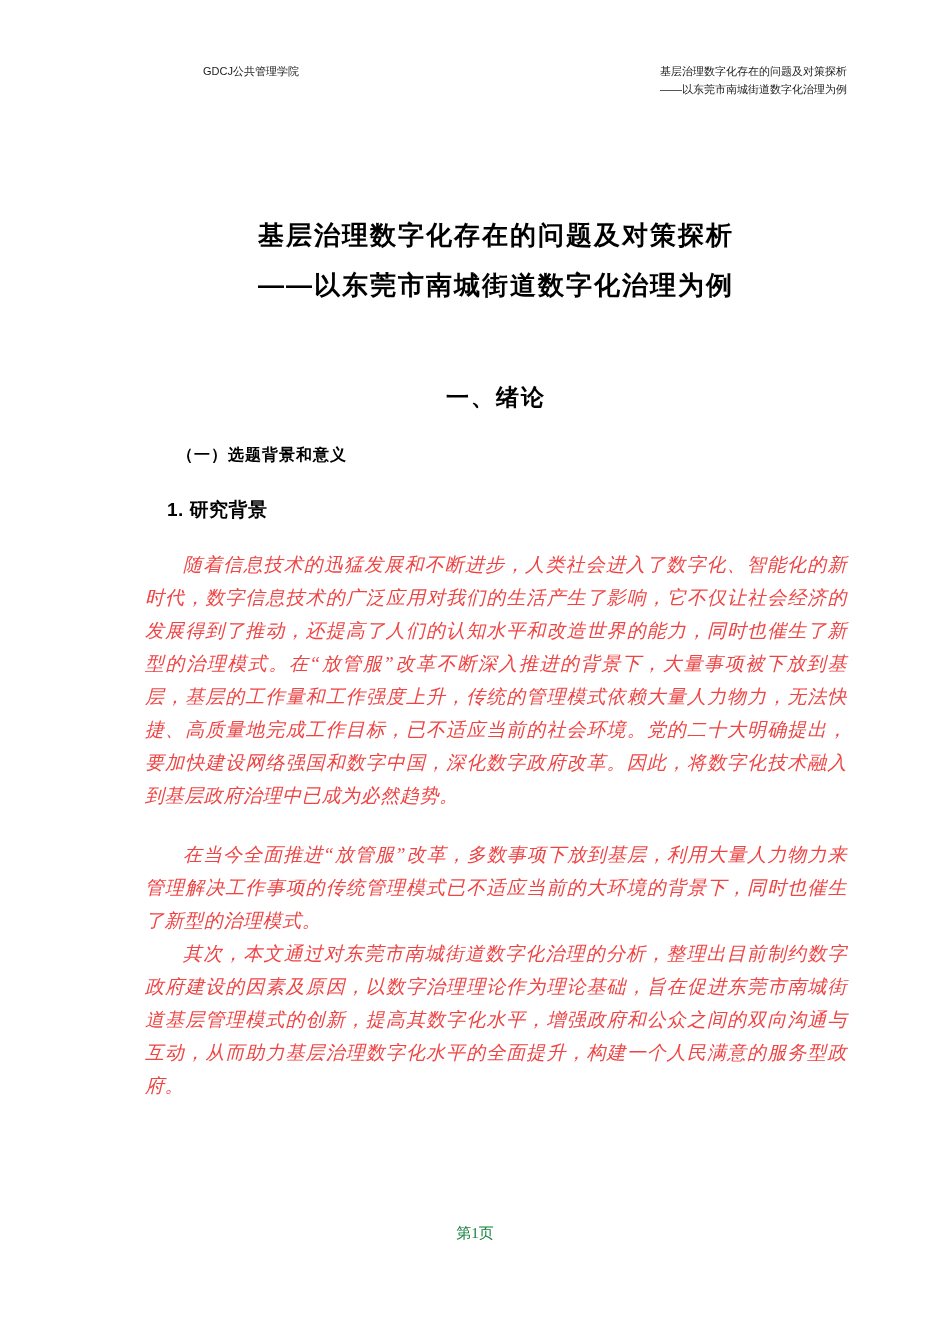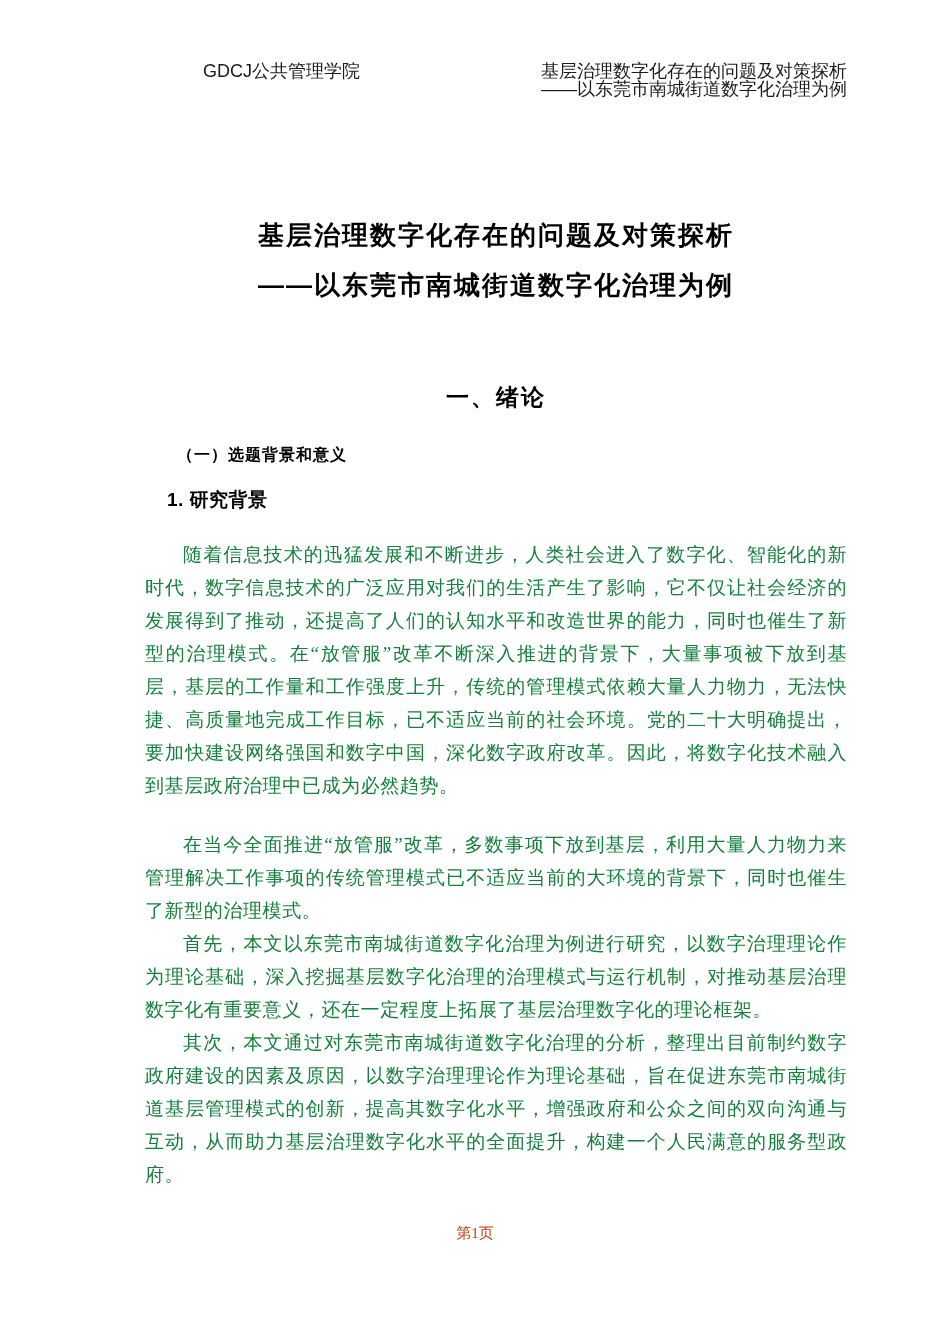--- a/index.html
+++ b/index.html
@@ -18,21 +18,21 @@
     padding: 62px 103px 0 145px;
     overflow: hidden;
     font-family: "Liberation Serif", "DejaVu Serif", serif;
   }
   
   .doc-header {
     display: flex;
     justify-content: space-between;
     align-items: flex-start;
     font-family: "Liberation Sans", "DejaVu Sans", sans-serif;
-    font-size: 18px;
+    font-size: 11px;
     line-height: 18px;
     color: #1a1a1a;
   }
   .doc-header .left {
     margin-left: 58px;
     white-space: nowrap;
     font-weight: 500;
   }
   .doc-header .right {
     text-align: right;
@@ -63,57 +63,58 @@
   .section-heading {
     margin-top: 28px;
     margin-left: 32px;
     font-family: "Liberation Sans", "DejaVu Sans", sans-serif;
     font-weight: 700;
     font-size: 16px;
     letter-spacing: 1px;
     line-height: 30px;
   }
   .sub-heading {
-    margin-top: 16px;
+    margin-top: 26px;
     margin-left: 22px;
     font-family: "Liberation Sans", "DejaVu Sans", sans-serif;
     font-weight: 700;
     font-size: 19px;
     letter-spacing: 0.5px;
     line-height: 28px;
   }
   .sub-heading.second {
     margin-top: 16px;
   }
   
   .body-para {
     margin: 0;
     font-size: 19px;
     line-height: 33px;
     letter-spacing: 0.6px;
     text-align: justify;
     text-indent: 2em;
-    color: #15803d;
+    color: #ef4444;
+    font-style: italic;
   }
   .body-para.first {
     margin-top: 24px;
   }
   .body-para.after-heading {
     margin-top: 26px;
   }
   
   .doc-footer {
     position: absolute;
     left: 0;
     right: 0;
     top: 1222px;
     text-align: center;
     font-size: 15px;
     line-height: 22px;
-    color: #c2410c;
+    color: #15803d;
   }
 </style>
 </head>
 <body>
 
 <div class="page">
 
   <div class="doc-header">
     <span class="left">GDCJ公共管理学院</span>
     <span class="right">
@@ -131,21 +132,20 @@
 
   <div class="section-heading">（一）选题背景和意义</div>
 
   <div class="sub-heading">1. 研究背景</div>
 
   <p class="body-para first">随着信息技术的迅猛发展和不断进步，人类社会进入了数字化、智能化的新时代，数字信息技术的广泛应用对我们的生活产生了影响，它不仅让社会经济的发展得到了推动，还提高了人们的认知水平和改造世界的能力，同时也催生了新型的治理模式。在“放管服”改革不断深入推进的背景下，大量事项被下放到基层，基层的工作量和工作强度上升，传统的管理模式依赖大量人力物力，无法快捷、高质量地完成工作目标，已不适应当前的社会环境。党的二十大明确提出，要加快建设网络强国和数字中国，深化数字政府改革。因此，将数字化技术融入到基层政府治理中已成为必然趋势。</p>
 
 
   <p class="body-para after-heading">在当今全面推进“放管服”改革，多数事项下放到基层，利用大量人力物力来管理解决工作事项的传统管理模式已不适应当前的大环境的背景下，同时也催生了新型的治理模式。</p>
 
-  <p class="body-para">首先，本文以东莞市南城街道数字化治理为例进行研究，以数字治理理论作为理论基础，深入挖掘基层数字化治理的治理模式与运行机制，对推动基层治理数字化有重要意义，还在一定程度上拓展了基层治理数字化的理论框架。</p>
 
   <p class="body-para">其次，本文通过对东莞市南城街道数字化治理的分析，整理出目前制约数字政府建设的因素及原因，以数字治理理论作为理论基础，旨在促进东莞市南城街道基层管理模式的创新，提高其数字化水平，增强政府和公众之间的双向沟通与互动，从而助力基层治理数字化水平的全面提升，构建一个人民满意的服务型政府。</p>
 
   <div class="doc-footer">
     <span>第1页</span>
   </div>
 
 </div>
 
 </body></html>

